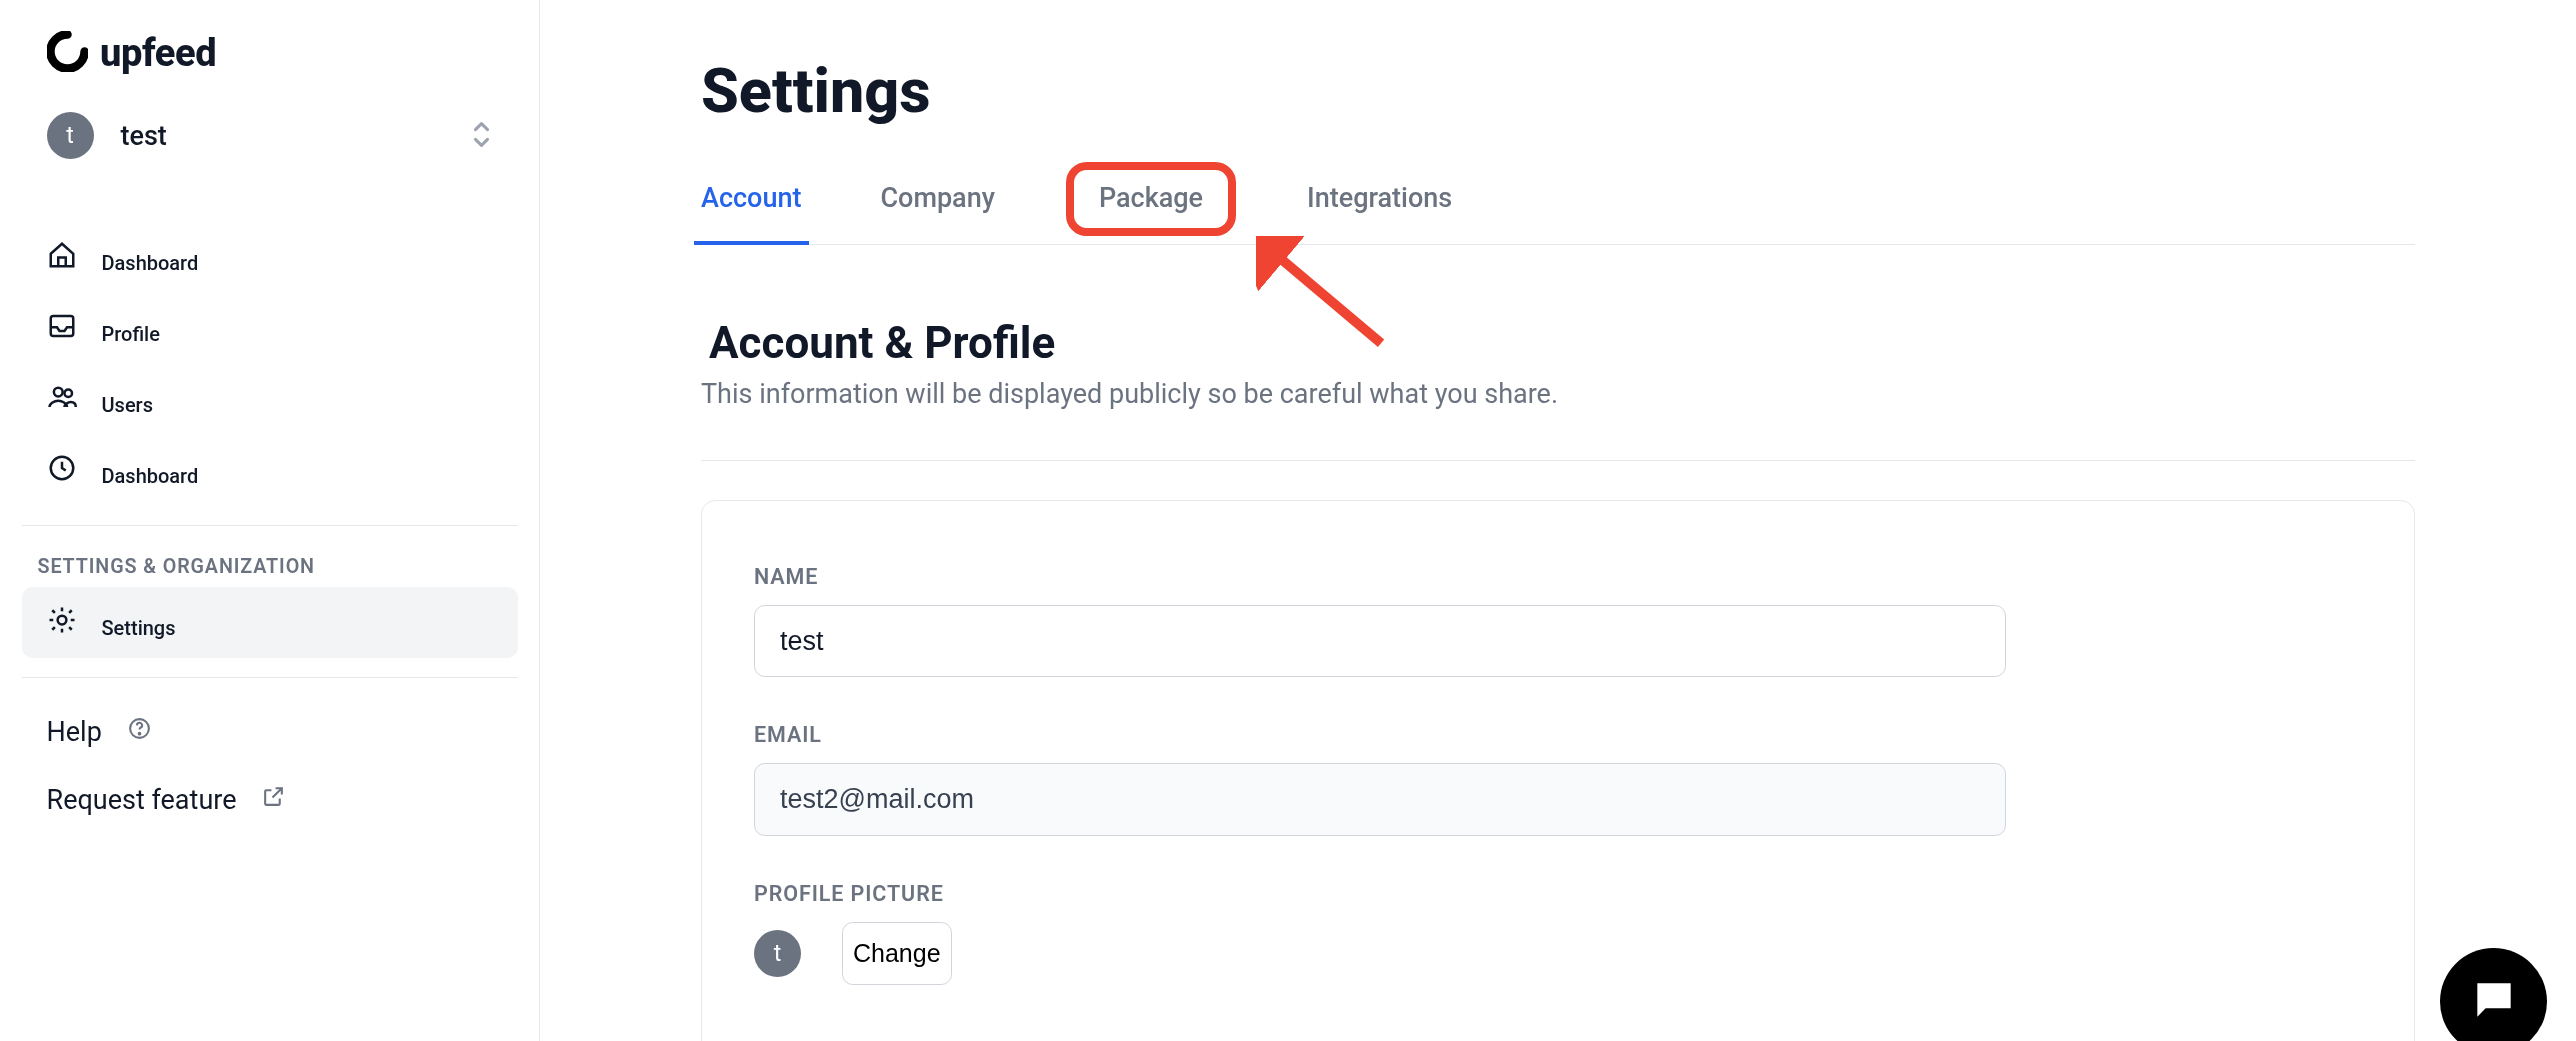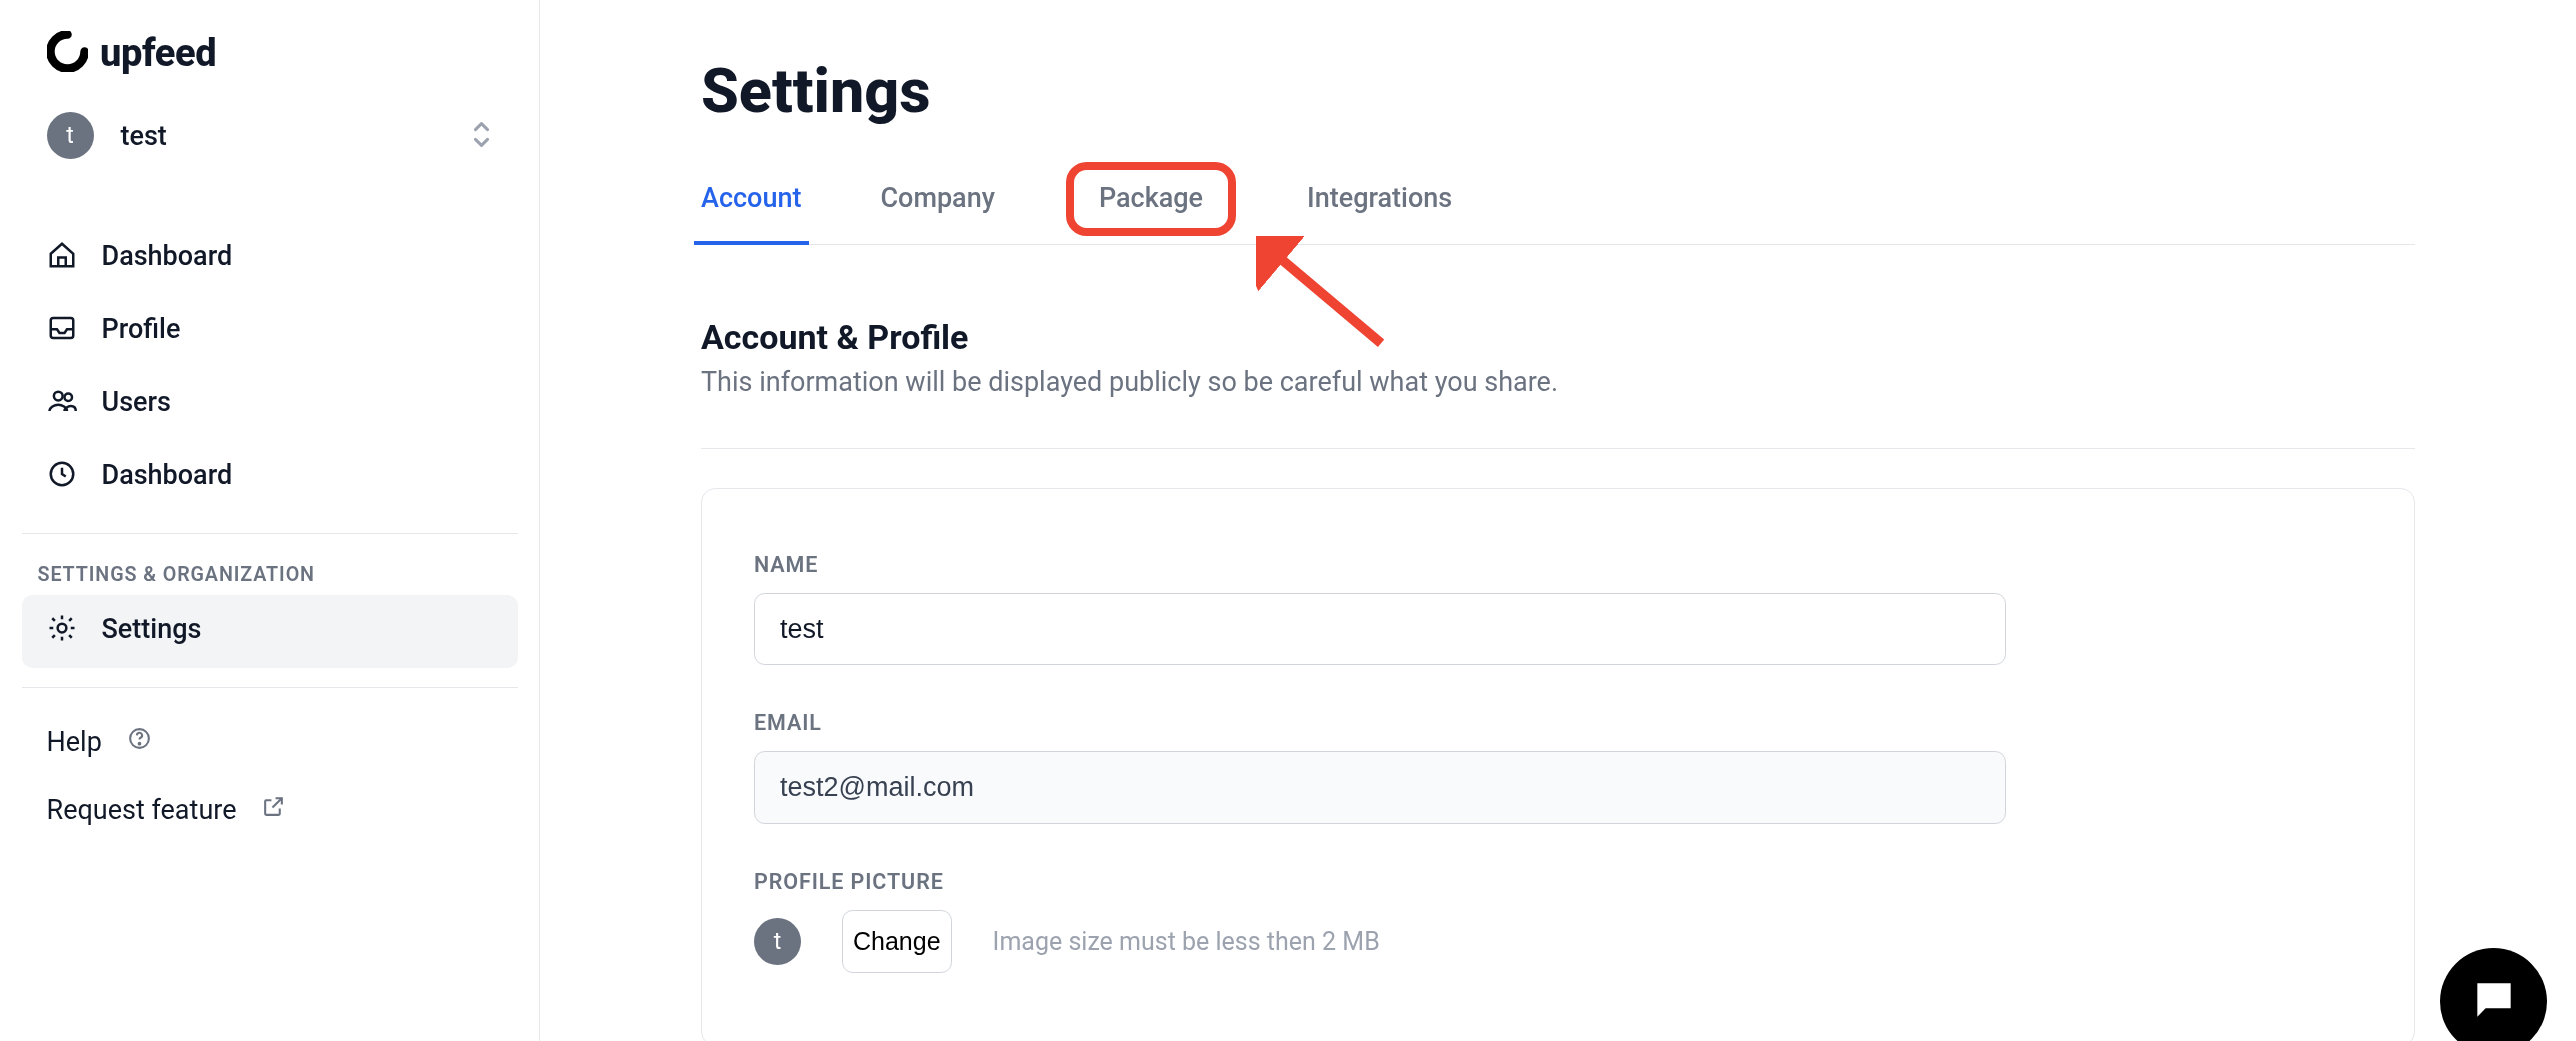--- a/index.html
+++ b/index.html
@@ -46,23 +46,23 @@
     width: 47px; height: 47px; border-radius: 50%;
     background: var(--avatar-bg); color: #fff;
     display: flex; align-items: center; justify-content: center;
     font-size: 23px;
   }
   .org-name { font-size: 27px; font-weight: 500; }
   .chevrons { color: var(--muted-light); }
 
   .nav-group { margin-top: 50px; }
   .nav-item {
-    display: flex; align-items: flex-start; gap: 25px;
+    display: flex; align-items: flex-end; gap: 25px;
     padding: 18px 25px; border-radius: 10.7px; cursor: pointer;
-    font-size: 27px; font-weight: 500;
+    font-size: 20px; font-weight: 500;
   }
   .nav-item svg { flex: 0 0 auto; }
   .nav-item.active { background: var(--sidebar-active-bg); }
   .hr { height: 0.9px; background: var(--border); margin: 19.7px 0; }
   .section-label {
     font-size: 19.7px; font-weight: 600; letter-spacing: 0.9px;
     color: var(--muted); padding: 9px 16px;
   }
   .help-item, .req-item {
     display: flex; align-items: center; gap: 25px;
@@ -94,21 +94,21 @@
     margin-bottom: 16px;
   }
 
   
   .arrow-wrap { position: relative; height: 0; }
   .red-arrow {
     position: absolute; left: 555px; top: -9px;
   }
 
   .section { margin-top: 72px; }
-  .section h2 { font-size: 34px; font-weight: 700; margin: 0 0 9px 0; }
+  .section h2 { font-size: 44px; font-weight: 700; margin: 0 0 9px 8px; }
   .section p.sub { font-size: 27px; color: var(--muted); margin: 0 0 50px 0; }
   .divider { height: 0.9px; background: var(--border); margin: 0 0 39px 0; }
 
   .card {
     border: 0.9px solid var(--border); border-radius: 14.3px;
     padding: 63px 52px 27px 52px;
   }
   .field-label {
     font-size: 21.5px; font-weight: 600; letter-spacing: 0.9px;
     color: var(--muted); margin-bottom: 16px;
@@ -297,21 +297,20 @@
 
         <div class="field-block">
           <div class="field-label">PROFILE PICTURE</div>
           <div class="pp-row">
             <div class="avatar">
               <span>t</span>
             </div>
             <button class="btn">
               <span>Change</span>
             </button>
-            <span class="hint">Image size must be less then 2 MB</span>
           </div>
         </div>
 
       </div>
     </section>
   </main>
 
   <div class="fab">
     <span>
       <svg width="50" height="50" viewBox="0 0 24 24" fill="#fff">

